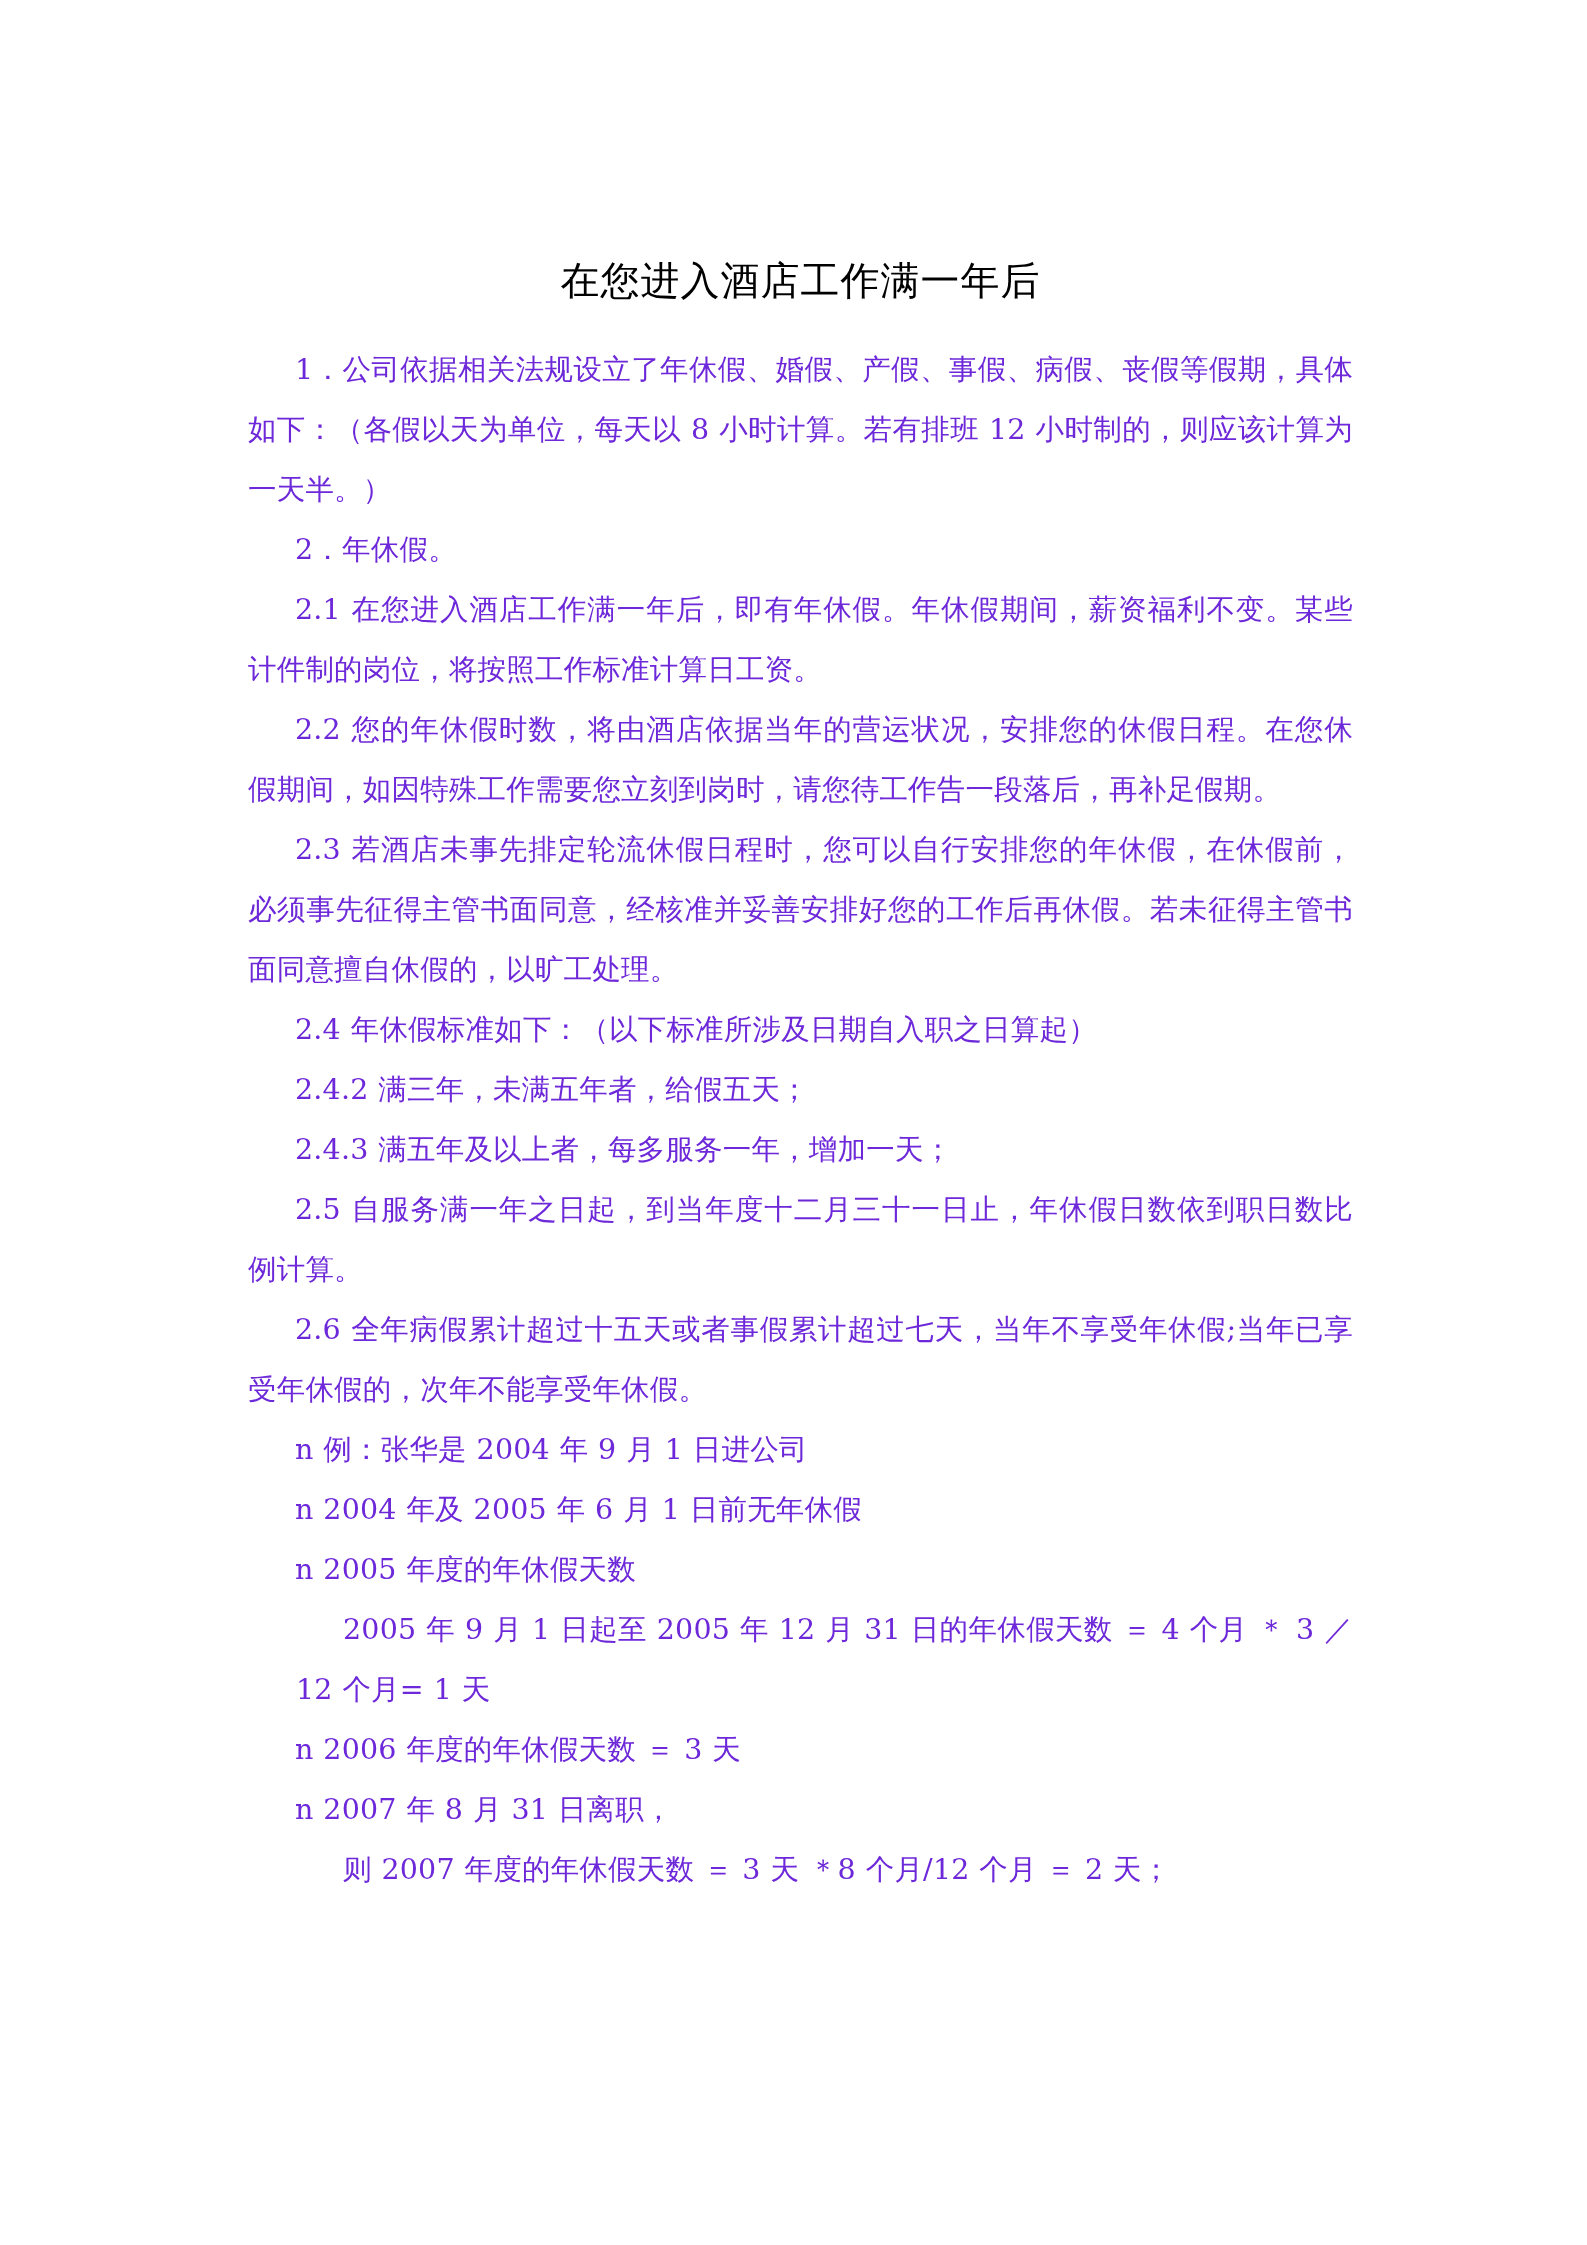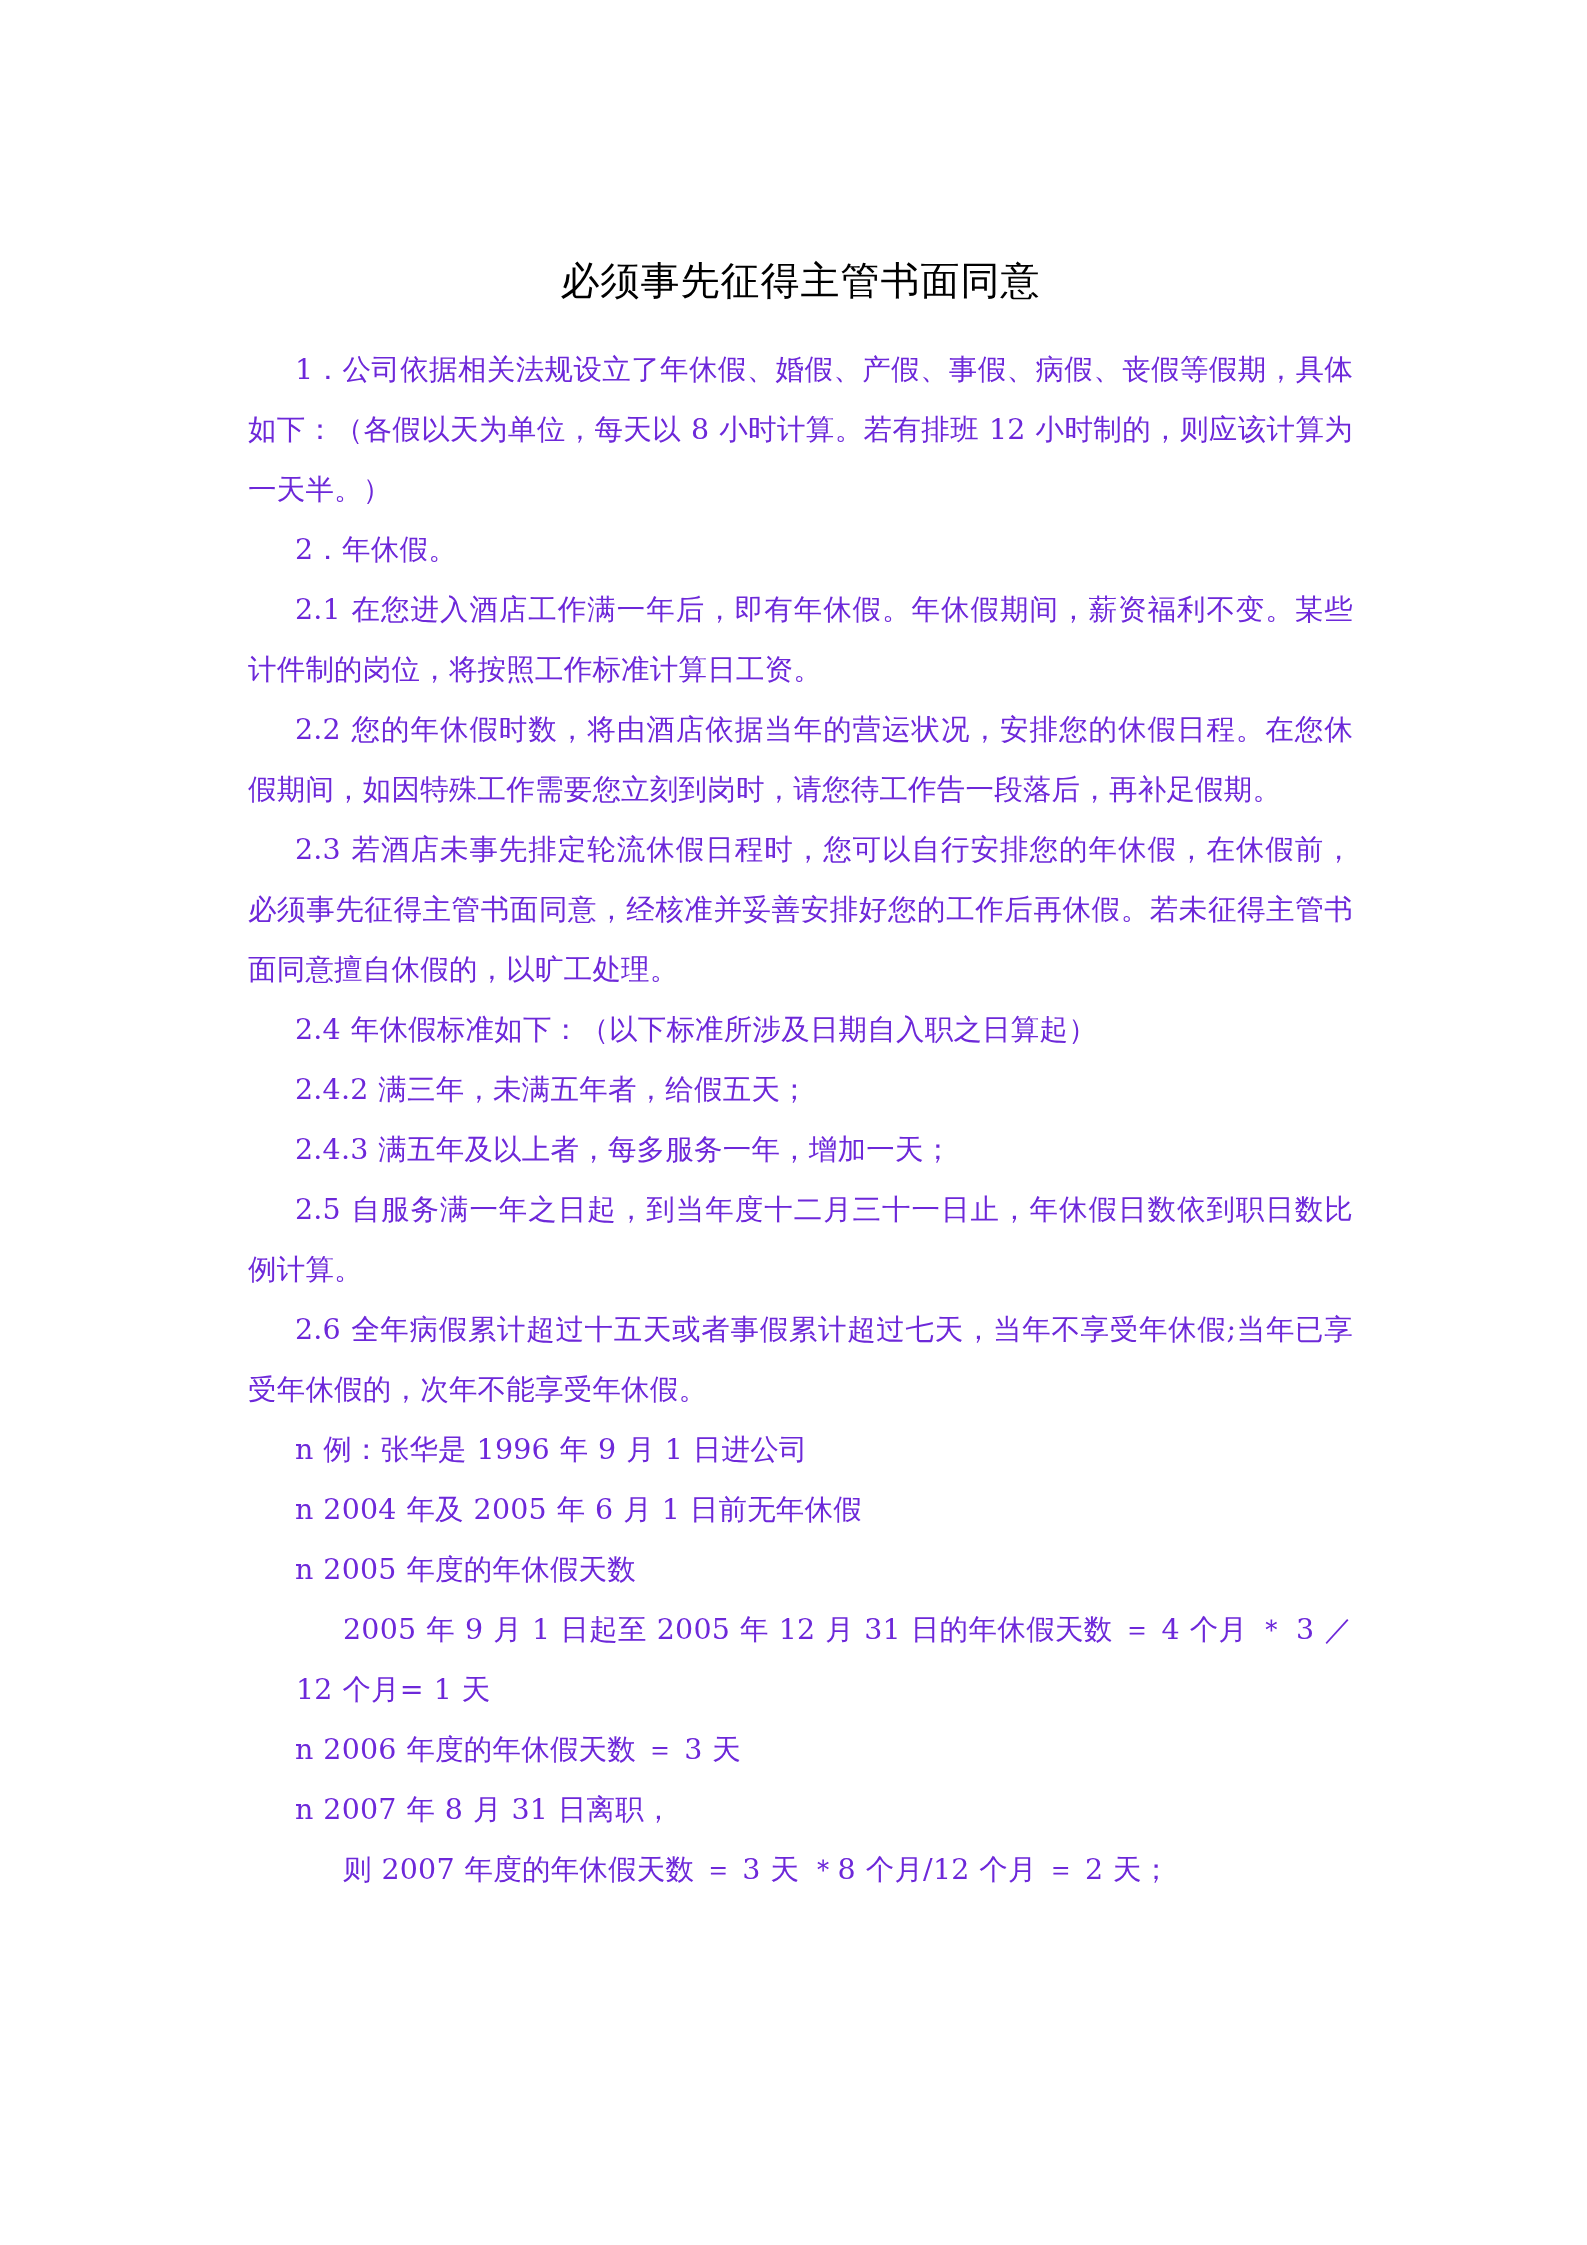--- a/index.html
+++ b/index.html
@@ -62,34 +62,34 @@
     text-indent: 47px;
     margin-left: 48px;
   }
 </style>
 </head>
 <body>
 
 <div class="page">
   <div class="content">
 
-    <h1 class="doc-title">必须事先征得主管书面同意</h1>
+    <h1 class="doc-title">在您进入酒店工作满一年后</h1>
 
     <div class="body-block">
       <p class="para">1．公司依据相关法规设立了年休假、婚假、产假、事假、病假、丧假等假期，具体如下：（各假以天为单位，每天以 8 小时计算。若有排班 12 小时制的，则应该计算为一天半。）</p>
       <p class="para">2．年休假。</p>
       <p class="para">2.1 在您进入酒店工作满一年后，即有年休假。年休假期间，薪资福利不变。某些计件制的岗位，将按照工作标准计算日工资。</p>
       <p class="para">2.2 您的年休假时数，将由酒店依据当年的营运状况，安排您的休假日程。在您休假期间，如因特殊工作需要您立刻到岗时，请您待工作告一段落后，再补足假期。</p>
       <p class="para">2.3 若酒店未事先排定轮流休假日程时，您可以自行安排您的年休假，在休假前，必须事先征得主管书面同意，经核准并妥善安排好您的工作后再休假。若未征得主管书面同意擅自休假的，以旷工处理。</p>
       <p class="para">2.4 年休假标准如下：（以下标准所涉及日期自入职之日算起）</p>
       <p class="para">2.4.2 满三年，未满五年者，给假五天；</p>
       <p class="para">2.4.3 满五年及以上者，每多服务一年，增加一天；</p>
       <p class="para">2.5 自服务满一年之日起，到当年度十二月三十一日止，年休假日数依到职日数比例计算。</p>
       <p class="para">2.6 全年病假累计超过十五天或者事假累计超过七天，当年不享受年休假;当年已享受年休假的，次年不能享受年休假。</p>
-      <p class="para bullet">n 例：张华是 1996 年 9 月 1 日进公司</p>
+      <p class="para bullet">n 例：张华是 2004 年 9 月 1 日进公司</p>
       <p class="para bullet">n 2004 年及 2005 年 6 月 1 日前无年休假</p>
       <p class="para bullet">n 2005 年度的年休假天数</p>
       <p class="para cont">2005 年 9 月 1 日起至 2005 年 12 月 31 日的年休假天数 ＝ 4 个月 ＊ 3 ／ 12 个月= 1 天</p>
       <p class="para bullet">n 2006 年度的年休假天数 ＝ 3 天</p>
       <p class="para bullet">n 2007 年 8 月 31 日离职，</p>
       <p class="para cont">则 2007 年度的年休假天数 ＝ 3 天 ＊8 个月/12 个月 ＝ 2 天；</p>
     </div>
 
   </div>
 </div>

